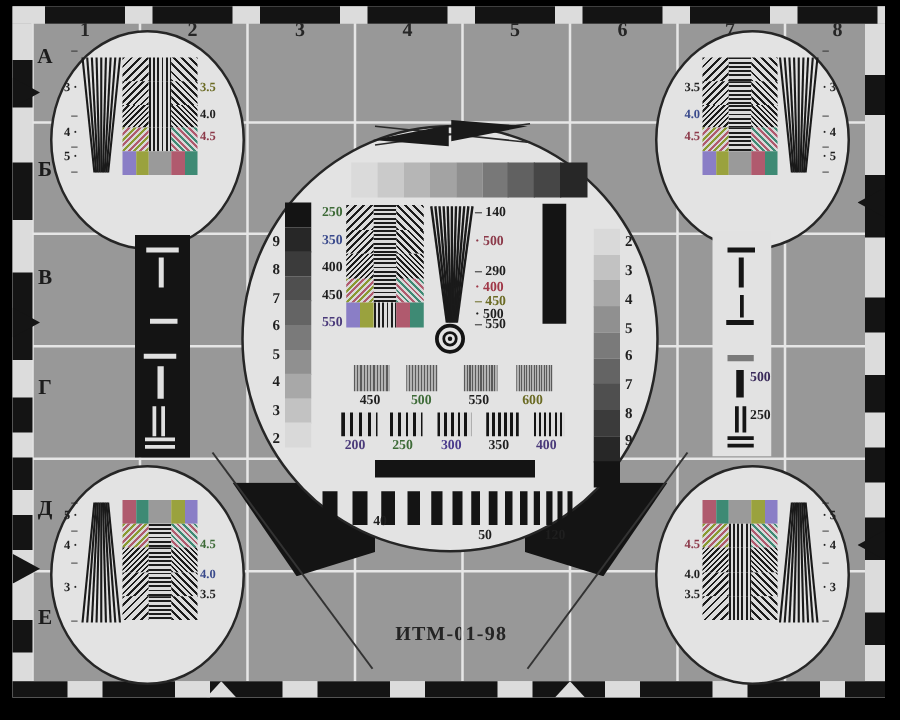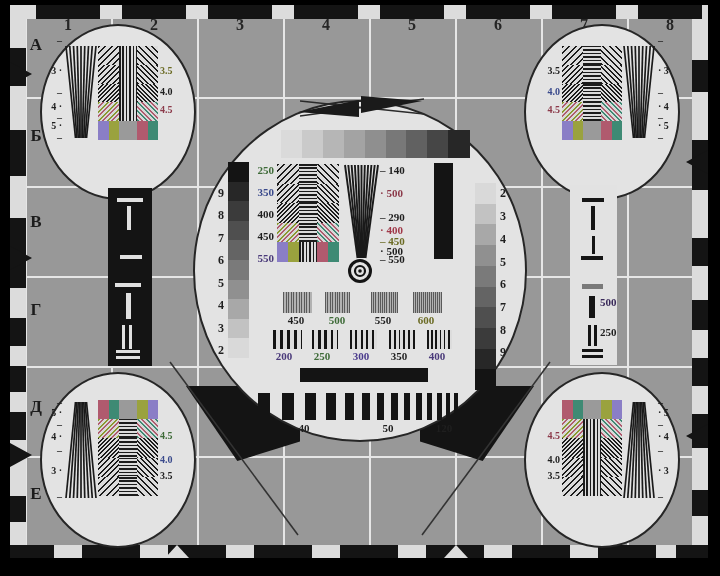--- a/index.html
+++ b/index.html
@@ -29,20 +29,21 @@
   .g-v{background:repeating-linear-gradient(90deg,#1c1c1c 0 1.5px,#dcdcdc 1.5px 3.4px);}
   .g-h{background:repeating-linear-gradient(180deg,#1c1c1c 0 1.5px,#dcdcdc 1.5px 3.4px);}
   .g-cd{background:repeating-linear-gradient(135deg,#8a9a30 0 1.6px,#d8d8d8 1.6px 3.2px,#b05a6e 3.2px 4.8px,#d8d8d8 4.8px 6.4px);}
   .g-cb{background:repeating-linear-gradient(45deg,#3e8a74 0 1.6px,#d8d8d8 1.6px 3.2px,#b05a6e 3.2px 4.8px,#d8d8d8 4.8px 6.4px);}
 </style>
 </head>
 <body>
 
 <div class="stage" id="stage">
   <div class="abs field" id="field"></div>
+  <div class="abs txt ctr" id="title" style="left:280px;top:500px;width:162px;font-size:16px;letter-spacing:1px;color:#242424;">ИТМ-01-98</div>
   <div class="abs" id="maker" style="left:104px;top:546px;width:45px;height:10px;background:#cfcfcf;border:1px solid #777;
               box-sizing:border-box;font-size:4.5px;color:#333;text-align:center;line-height:8px;overflow:hidden;">©ОАО ВНИИТР</div>
 <div class="abs vline" style="left: 25px; top: 7px; height: 538px;"></div>
     <div class="abs vline" style="left: 111px; top: 7px; height: 538px;"></div>
     <div class="abs vline" style="left: 197px; top: 7px; height: 538px;"></div>
     <div class="abs vline" style="left: 283px; top: 7px; height: 538px;"></div>
     <div class="abs vline" style="left: 369px; top: 7px; height: 538px;"></div>
     <div class="abs vline" style="left: 455px; top: 7px; height: 538px;"></div>
     <div class="abs vline" style="left: 541px; top: 7px; height: 538px;"></div>
     <div class="abs vline" style="left: 627px; top: 7px; height: 538px;"></div>
@@ -325,21 +326,21 @@
     <div class="abs ink" style="left: 345px; top: 393px; width: 9px; height: 27px;"></div>
     <div class="abs ink" style="left: 362px; top: 393px; width: 8px; height: 27px;"></div>
     <div class="abs ink" style="left: 377px; top: 393px; width: 7px; height: 27px;"></div>
     <div class="abs ink" style="left: 391px; top: 393px; width: 7px; height: 27px;"></div>
     <div class="abs ink" style="left: 404px; top: 393px; width: 6px; height: 27px;"></div>
     <div class="abs ink" style="left: 416px; top: 393px; width: 6px; height: 27px;"></div>
     <div class="abs ink" style="left: 427px; top: 393px; width: 5px; height: 27px;"></div>
     <div class="abs ink" style="left: 437px; top: 393px; width: 5px; height: 27px;"></div>
     <div class="abs ink" style="left: 446px; top: 393px; width: 4px; height: 27px;"></div>
     <div class="abs ink" style="left: 454px; top: 393px; width: 4px; height: 27px;"></div>
-    <div class="abs txt lab ctr" style="left: 290px; top: 423px; width: 28px;">40</div>
+    <div class="abs txt lab ctr" style="left: 290px; top: 412px; width: 28px;">40</div>
     <div class="abs txt lab ctr" style="left: 374px; top: 423px; width: 28px;">50</div>
     <div class="abs txt lab ctr" style="left: 430px; top: 423px; width: 28px;">120</div>
     <div class="abs ink" style="left: 108px; top: 188px; width: 44px; height: 178px;"></div>
     <div class="abs" style="left: 117px; top: 198px; width: 26px; height: 4px; background: rgb(224, 224, 224);"></div>
     <div class="abs" style="left: 127px; top: 206px; width: 4px; height: 24px; background: rgb(224, 224, 224);"></div>
     <div class="abs" style="left: 120px; top: 255px; width: 22px; height: 4px; background: rgb(224, 224, 224);"></div>
     <div class="abs" style="left: 115px; top: 283px; width: 26px; height: 4px; background: rgb(224, 224, 224);"></div>
     <div class="abs" style="left: 126px; top: 293px; width: 5px; height: 26px; background: rgb(224, 224, 224);"></div>
     <div class="abs" style="left: 122px; top: 325px; width: 3px; height: 24px; background: rgb(224, 224, 224);"></div>
     <div class="abs" style="left: 129px; top: 325px; width: 3px; height: 24px; background: rgb(224, 224, 224);"></div>

